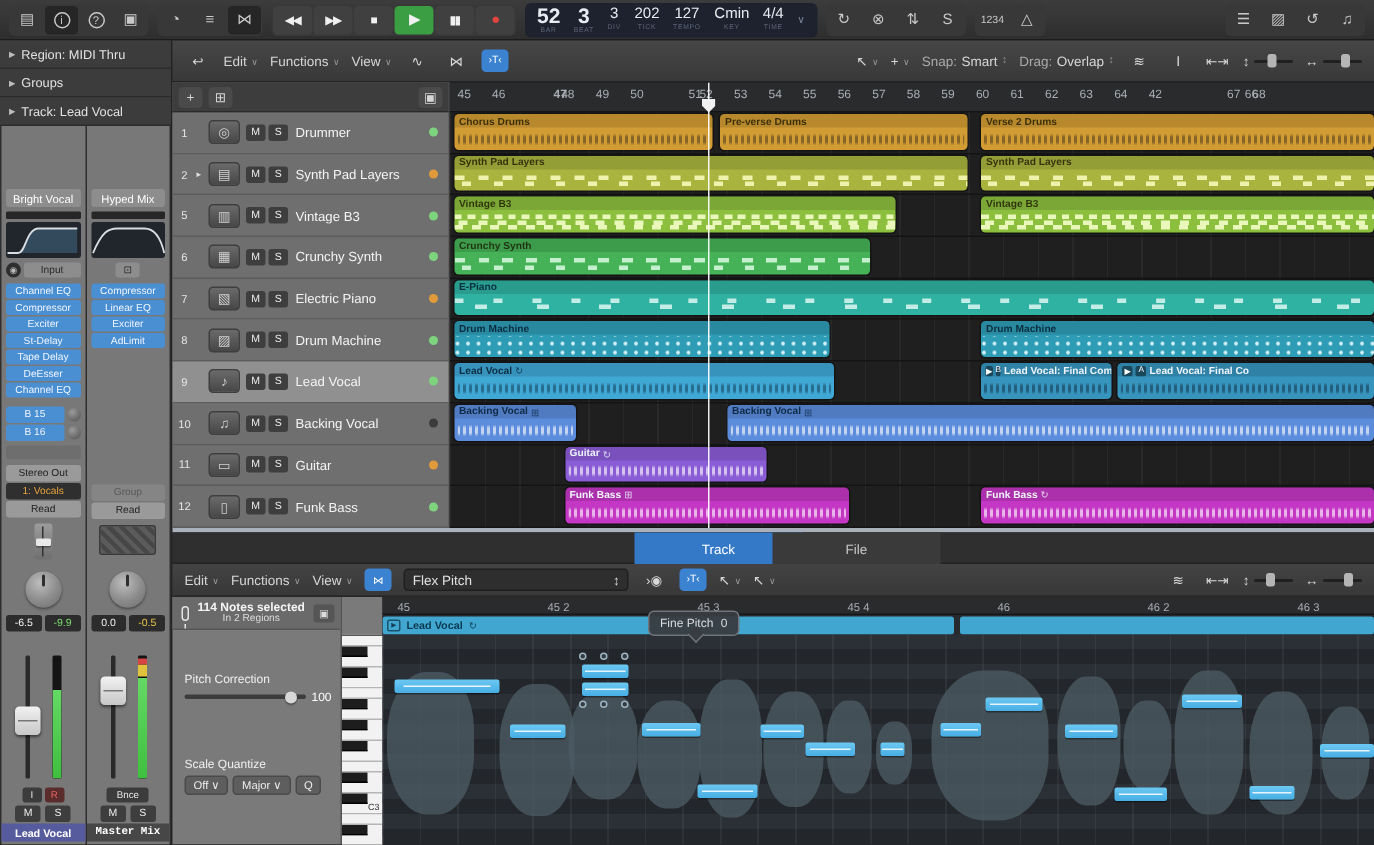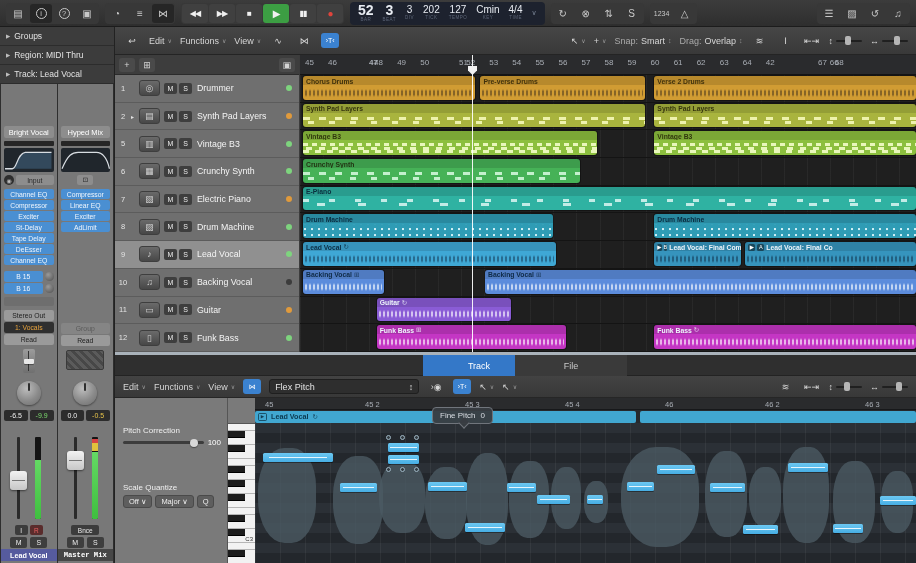--- a/index.html
+++ b/index.html
@@ -319,25 +319,25 @@
         <div class="tbtn">↺</div>
         <div class="tbtn">♫</div>
       </div>
   </header>
 
   <div class="main">
 
     <aside class="inspector">
       <div class="insp-row">
         <span class="tri">▶</span>
-        <span>Groups</span>
+        <span>Region: MIDI Thru</span>
       </div>
       <div class="insp-row">
         <span class="tri">▶</span>
-        <span>Region: MIDI Thru</span>
+        <span>Groups</span>
       </div>
       <div class="insp-row">
         <span class="tri">▶</span>
         <span>Track: Lead Vocal</span>
       </div>
 
       <div class="strips">
 
         <div class="strip">
           <div class="chip strip-name">Bright Vocal</div>
@@ -842,20 +842,28 @@
           </div>
           <div class="mini-slider">
             <span>↔</span>
             <span class="ms-track">
                 <span class="ms-thumbb" style="left:14px"></span>
               </span>
           </div>
         </div>
         <div class="ed-body">
           <div class="ed-left">
+            <div class="ed-info">
+              <div class="mic-ic"></div>
+              <div class="ed-info-txt">
+                <div class="ed-info-title">114 Notes selected</div>
+                <div class="ed-info-sub">In 2 Regions</div>
+              </div>
+              <div class="ed-info-btn">▣</div>
+            </div>
             <div class="ed-sec-label" style="margin-top:28px">Pitch Correction</div>
             <div class="pc-row">
               <div class="pc-track">
                 <div class="pc-knob"></div>
               </div>
               <div class="pc-val">100</div>
             </div>
             <div class="ed-sec-label" style="margin-top:36px">Scale Quantize</div>
             <div class="sq-row">
               <div class="sq-btn">

